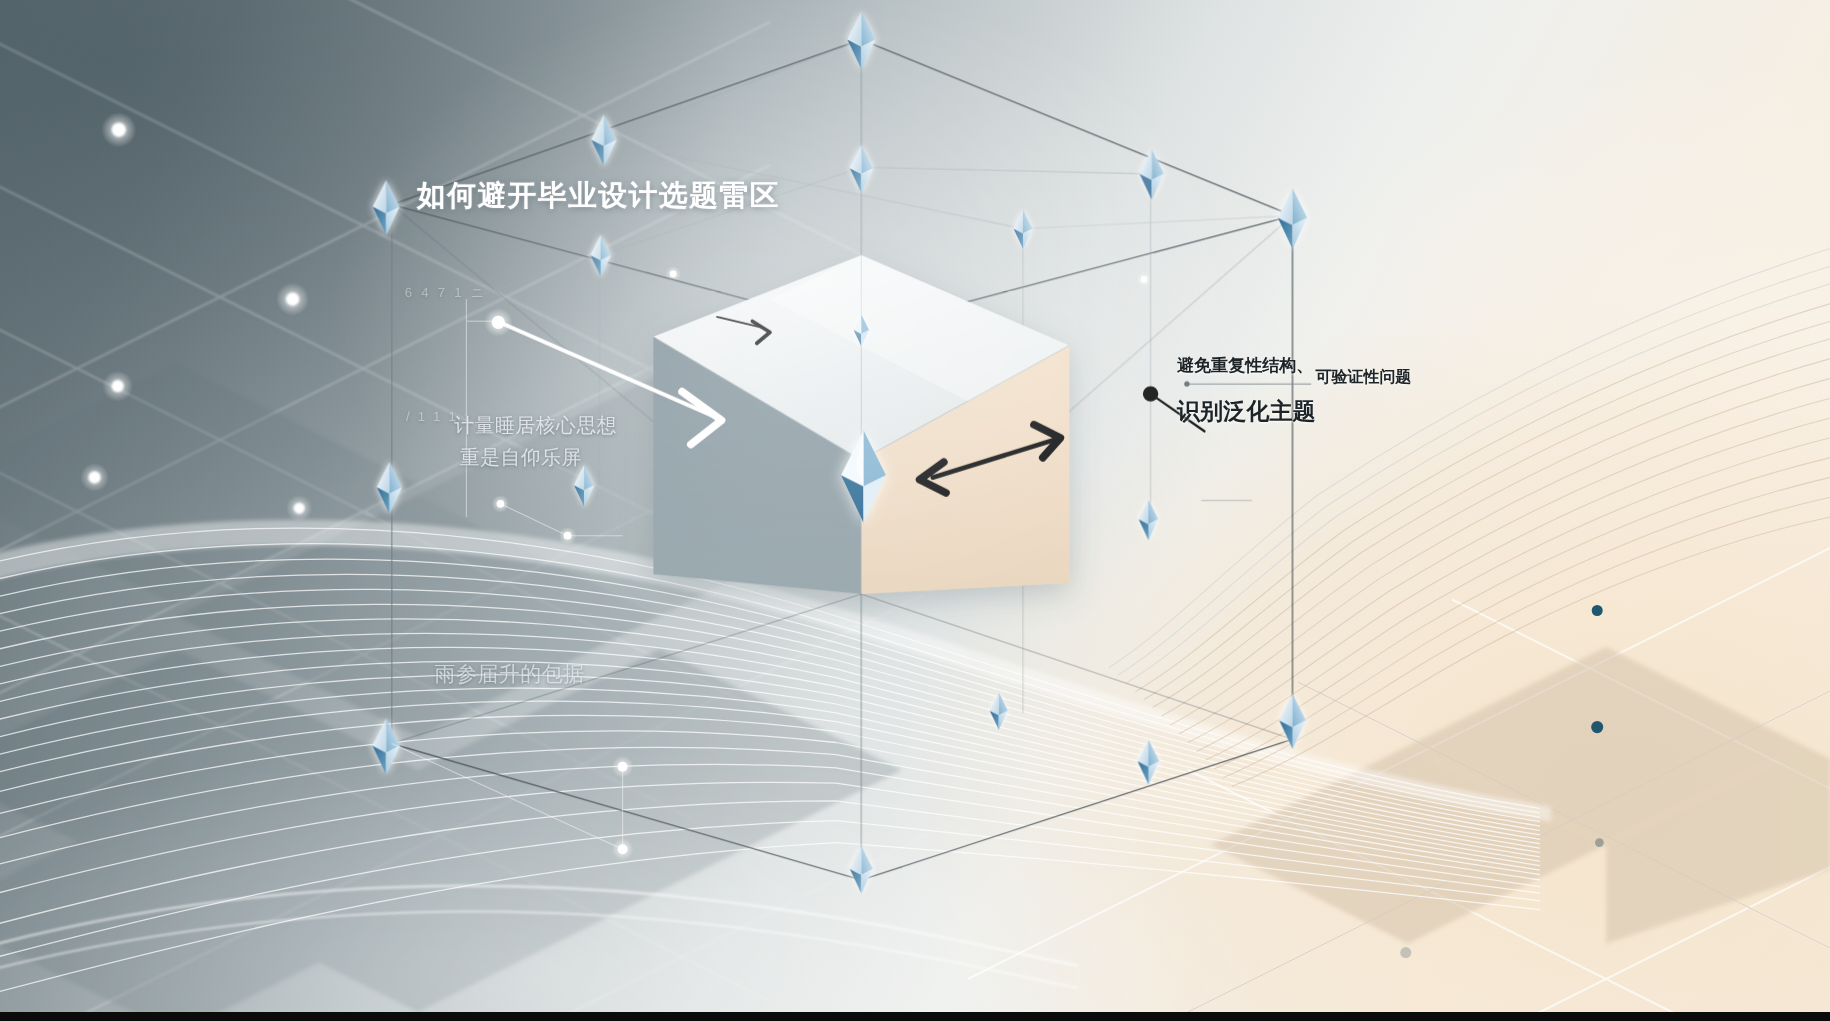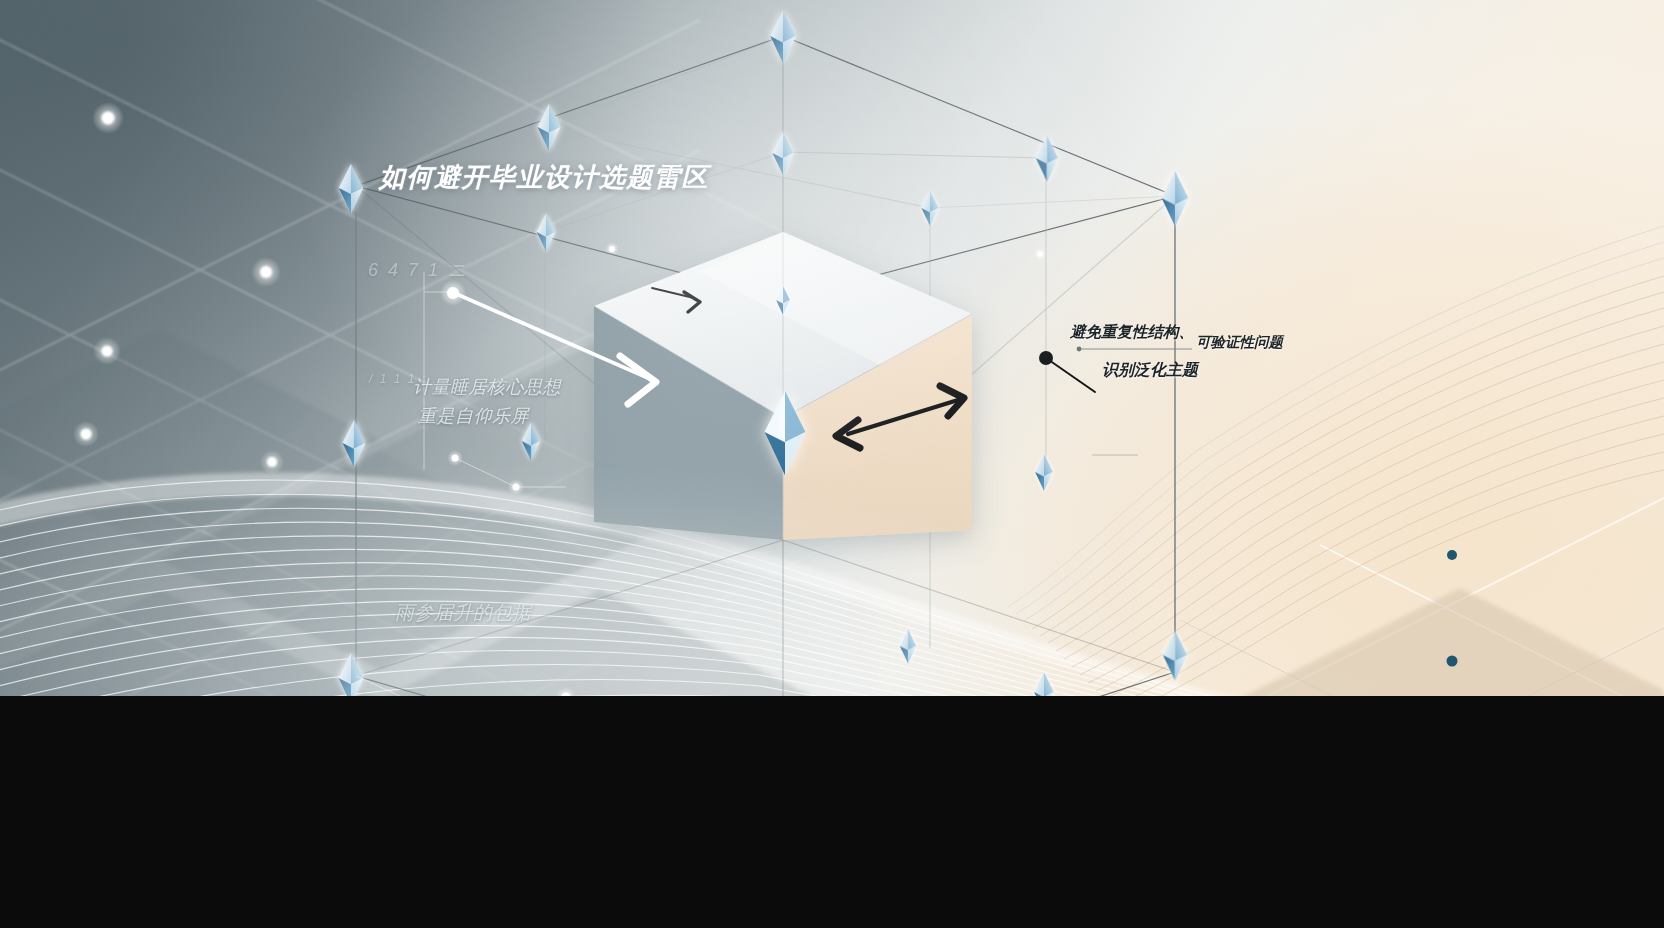--- a/index.html
+++ b/index.html
@@ -1,20 +1,19 @@
 <!DOCTYPE html>
 <html><head>
 <meta charset="utf-8">
 <style>
   html,body{margin:0;padding:0;background:#0b0b0b;}
   #stage{
-    position:relative;width:1664px;height:696px;overflow:hidden;
+    position:relative;width:1664px;height:920px;overflow:hidden;
     font-family:"Liberation Sans","DejaVu Sans",sans-serif;
     background:#ef4444;
-    font-style:italic;
   }
   .layer{position:absolute;inset:0;}
   
   #bg-base{
     background:
       linear-gradient(118deg,
         #5e6e74 0%,
         #6c7a80 10%,
         #8d999e 24%,
         #b9c2c5 38%,
@@ -39,34 +38,34 @@
   
   #title{
     position:absolute;left:379px;top:160px;
     font-size:26px;font-weight:bold;color:#ffffff;letter-spacing:1.5px;
     text-shadow:0 1px 6px rgba(70,85,95,.55),0 0 2px rgba(255,255,255,.6);
     white-space:nowrap;
   }
   .ann{position:absolute;white-space:nowrap;}
   #ann-right-1{left:1070px;top:322px;font-size:15.5px;font-weight:bold;color:#1d2428;
     text-shadow:0 1px 2px rgba(255,255,255,.85);}
-  #ann-right-2{left:1102px;top:360px;font-size:16px;font-weight:bold;color:#1d2428;
+  #ann-right-2{left:1070px;top:360px;font-size:21px;font-weight:bold;color:#1d2428;
     text-shadow:0 1px 2px rgba(255,255,255,.85);}
   #ann-right-3{left:1196px;top:333px;font-size:14.5px;font-weight:bold;color:#1d2428;
     text-shadow:0 1px 2px rgba(255,255,255,.85);}
   
   .ghost{
     position:absolute;white-space:nowrap;color:rgba(238,243,245,.82);
     filter:blur(.55px);text-shadow:0 1px 3px rgba(60,75,85,.5);
   }
   #ghost-1{left:413px;top:375px;font-size:18px;letter-spacing:.5px;}
   #ghost-2{left:418px;top:404px;font-size:18px;letter-spacing:.5px;}
   #ghost-3{left:369px;top:372px;font-size:12px;letter-spacing:2px;opacity:.55;}
   #ghost-4{left:395px;top:600px;font-size:19px;letter-spacing:.5px;opacity:.8;}
-  #ghost-5{left:368px;top:258px;font-size:18px;letter-spacing:2.5px;opacity:.5;}
+  #ghost-5{left:368px;top:258px;font-size:12px;letter-spacing:2.5px;opacity:.5;}
 </style>
 </head>
 <body>
 
 <div id="stage">
 
   <div class="layer" id="bg-base"></div>
   <div class="layer" id="bg-warm"></div>
 
   <svg class="layer" id="art" viewBox="0 0 1664 928" width="1664" height="928">

